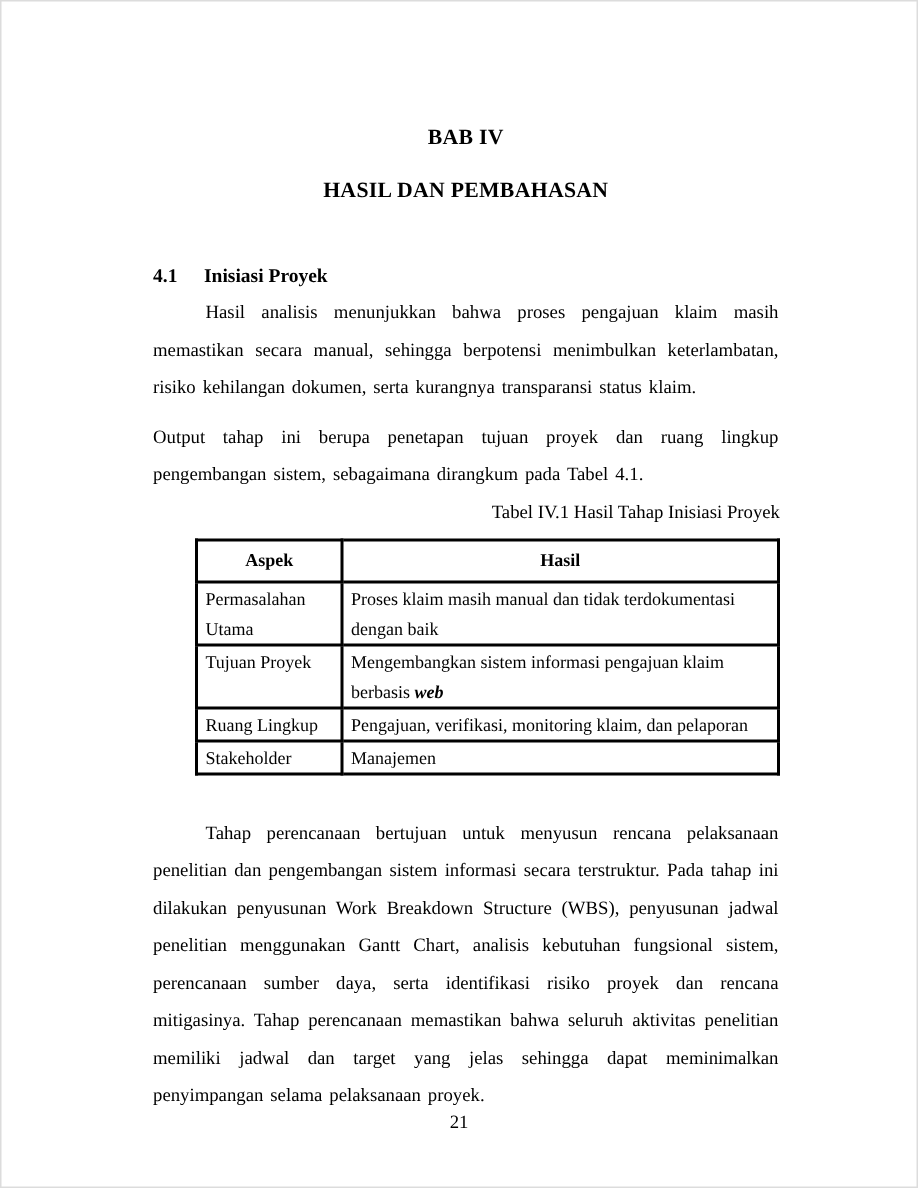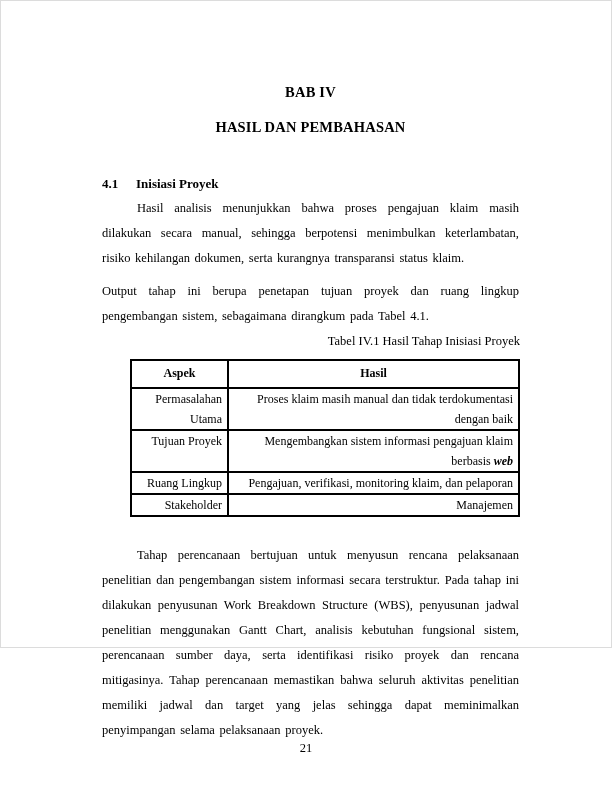--- a/index.html
+++ b/index.html
@@ -1,21 +1,21 @@
 <!DOCTYPE html>
 <html><head>
 <meta charset="utf-8">
 <style>
   * { margin: 0; padding: 0; box-sizing: border-box; }
   html, body { background: #ffffff; }
   body { width: 612px; height: 792px; overflow: hidden; }
 
   .page {
     width: 612px;
-    height: 648px;
+    height: 792px;
     position: relative;
     background: #ffffff;
     border: 1px solid #dcdcdc;
     padding: 84px 92px 0 101px;
     font-family: "Liberation Serif", "DejaVu Serif", serif;
     color: #000000;
   }
 
   .chapter-title {
     text-align: center;
@@ -57,21 +57,21 @@
     border-collapse: collapse;
     margin-top: 5px;
     font-size: 12px;
     border-radius: 28px;
   }
   th, td {
     border: 2px solid #000000;
     vertical-align: top;
     line-height: 20px;
     padding: 0 5px;
-    text-align: right;
+    text-align: left;
   }
   th {
     text-align: center;
     font-weight: 700;
     padding: 2px 5px 4px 5px;
   }
   col.aspek-col { width: 97px; }
   td em { font-style: italic; font-weight: bold; }
 
   .page-number {
@@ -91,21 +91,21 @@
 
   <div class="chapter-title">BAB IV</div>
 
   <div class="chapter-title second">HASIL DAN PEMBAHASAN</div>
 
   <div class="section-heading">
     <span class="section-number">4.1</span>
     <span class="section-title">Inisiasi Proyek</span>
   </div>
 
-  <p class="body indent" id="para-1">Hasil analisis menunjukkan bahwa proses pengajuan klaim masih dilakukan secara manual, sehingga berpotensi menimbulkan keterlambatan, risiko kehilangan dokumen, serta kurangnya transparansi status klaim.</p>
+  <p class="body indent" id="para-1">Hasil analisis menunjukkan bahwa proses pengajuan klaim masih memastikan secara manual, sehingga berpotensi menimbulkan keterlambatan, risiko kehilangan dokumen, serta kurangnya transparansi status klaim.</p>
 
   <p class="body" id="para-2">Output tahap ini berupa penetapan tujuan proyek dan ruang lingkup pengembangan sistem, sebagaimana dirangkum pada Tabel 4.1.</p>
 
   <div class="table-block">
     <div class="caption">Tabel IV.1 Hasil Tahap Inisiasi Proyek</div>
 
     <table>
       <colgroup>
           <col class="aspek-col">
           <col>

